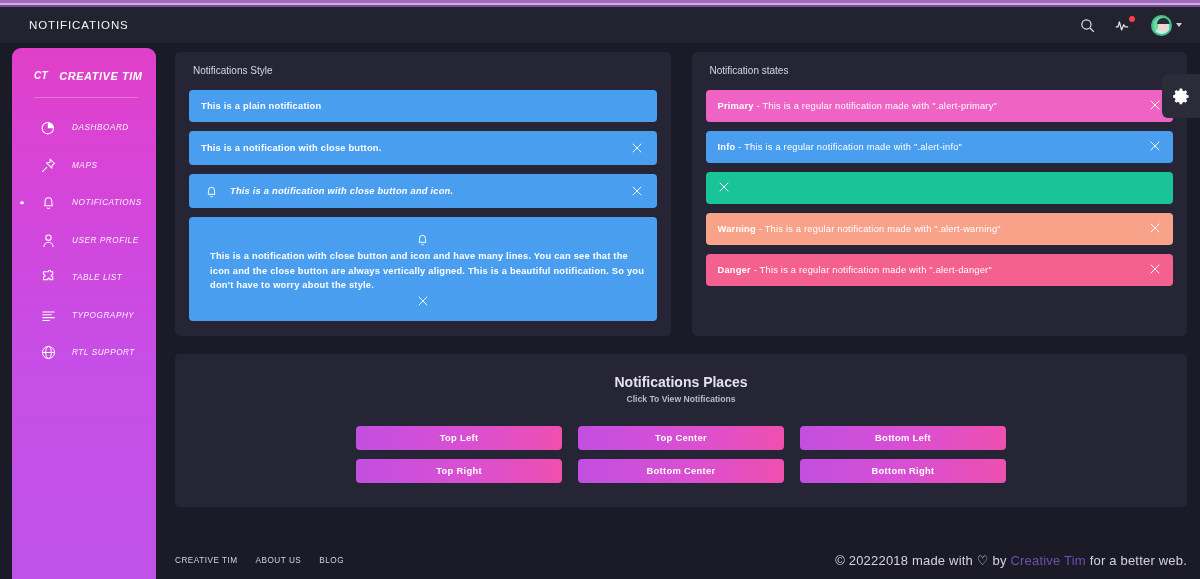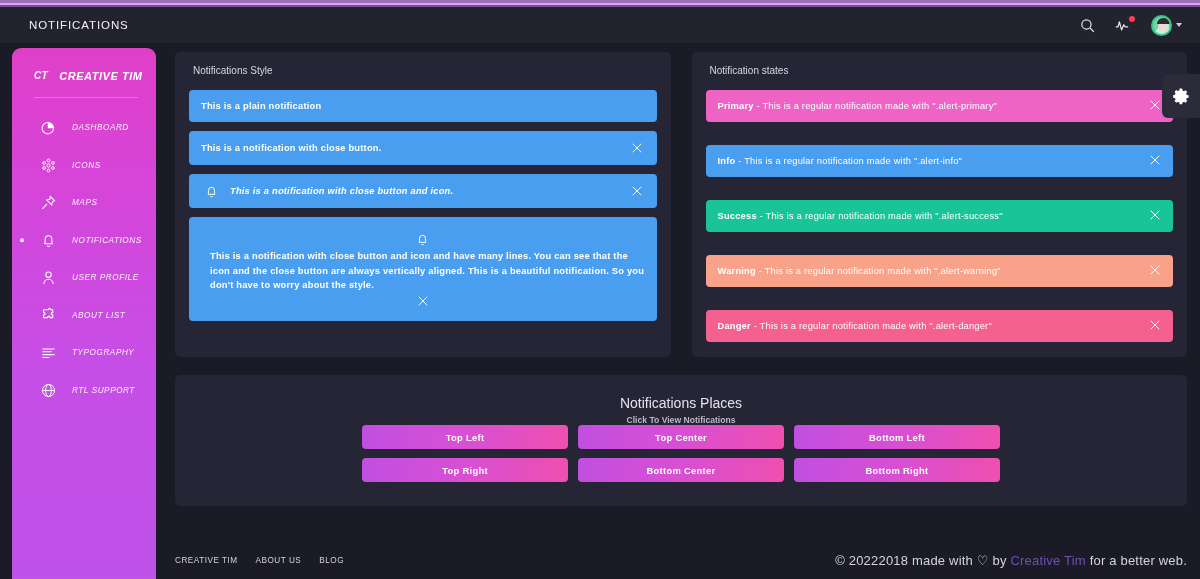--- a/index.html
+++ b/index.html
@@ -102,40 +102,40 @@
   .alert .a-close {
     flex: 0 0 16px; width: 16px; height: 16px; display: flex; align-items: center; justify-content: center;
     cursor: pointer; opacity: .92;
   }
   .alert .a-close svg { display: block; }
   .alert.with-icon .a-text { padding-left: 9px; }
   .alert.multiline { padding: 12px 12px; align-items: center; }
 
   
   .state-alert {
-    border-radius: 4px; padding: 9px 12px; margin-bottom: 23px;
+    border-radius: 4px; padding: 9px 12px; margin-bottom: 9px;
     display: flex; align-items: center; font-size: 9.3px; color: #fff; letter-spacing: .22px;
   }
   .state-alert:last-child { margin-bottom: 0; }
   .state-alert .s-text { flex: 1 1 auto; }
   .state-alert .s-text b { font-weight: 700; }
   .st-primary { background: #ef63c5; }
   .st-info    { background: #4a9ef0; }
   .st-success { background: #19c598; }
   .st-warning { background: #f9a28a; }
   .st-danger  { background: #f4608f; }
 
   
   .places-wrap { padding: 18px 13px 0 7px; }
   .places-card { background: #252536; border-radius: 5px; padding: 20px 18px 24px 18px; text-align: center; }
-  .places-title { color: #e4e2ec; font-size: 14px; font-weight: 400; }
+  .places-title { color: #e4e2ec; font-size: 14px; font-weight: 700; }
   .places-sub { color: #bcbac9; font-size: 8.6px; margin-top: 4px; font-weight: bold; }
   .places-grid {
-    display: grid; grid-template-columns: repeat(3, 206px);
-    gap: 9px 10px; justify-content: center;
+    margin-top: 22px; display: grid; grid-template-columns: repeat(3, 206px);
+    gap: 9px 16px; justify-content: center;
   }
   .place-btn {
     height: 24px; border-radius: 4px; border: none; cursor: pointer;
     background: linear-gradient(90deg,#c24fe0 0%, #d84fd4 50%, #ef4fb0 100%);
     color: #fff; font-size: 9.4px; font-weight: 700; letter-spacing: .3px;
     font-family: "Liberation Sans", sans-serif;
   }
 
   
   .footer {
@@ -209,34 +209,20 @@
           <span class="ic">
             <svg width="17" height="17" viewBox="0 0 24 24" fill="none" stroke="#fff" stroke-width="1.5">
               <circle cx="11" cy="13" r="8"></circle>
               <path d="M11 13V5a8 8 0 018 8h-8z" fill="#fff" stroke="none"></path>
             </svg>
           </span>
           <span class="nav-label">DASHBOARD</span>
         </div>
         <div class="nav-item">
           <span class="ic">
-            <svg width="17" height="17" viewBox="0 0 24 24" fill="none" stroke="#fff" stroke-width="1.4">
-              <circle cx="12" cy="12" r="2.3"></circle>
-              <circle cx="12" cy="5" r="2"></circle>
-              <circle cx="12" cy="19" r="2"></circle>
-              <circle cx="5.8" cy="8.5" r="2"></circle>
-              <circle cx="18.2" cy="8.5" r="2"></circle>
-              <circle cx="5.8" cy="15.5" r="2"></circle>
-              <circle cx="18.2" cy="15.5" r="2"></circle>
-            </svg>
-          </span>
-          <span class="nav-label">ICONS</span>
-        </div>
-        <div class="nav-item">
-          <span class="ic">
             <svg width="17" height="17" viewBox="0 0 24 24" fill="none" stroke="#fff" stroke-width="1.5" stroke-linecap="round">
               <path d="M14.5 3.5l6 6-3 1.5-1 4.5-7-7 4.5-1z"></path>
               <line x1="9.5" y1="14.5" x2="3.5" y2="20.5"></line>
             </svg>
           </span>
           <span class="nav-label">MAPS</span>
         </div>
         <div class="nav-item">
           <span class="active-dot"></span>
           <span class="ic">
@@ -255,21 +241,21 @@
             </svg>
           </span>
           <span class="nav-label">USER PROFILE</span>
         </div>
         <div class="nav-item">
           <span class="ic">
             <svg width="17" height="17" viewBox="0 0 24 24" fill="none" stroke="#fff" stroke-width="1.5" stroke-linejoin="round">
               <path d="M9 4h3a1.6 1.6 0 113 0h3v4a1.6 1.6 0 100 3v4h-4a1.6 1.6 0 10-3 0H5v-4a1.6 1.6 0 100-3V4z"></path>
             </svg>
           </span>
-          <span class="nav-label">ABOUT LIST</span>
+          <span class="nav-label">TABLE LIST</span>
         </div>
         <div class="nav-item">
           <span class="ic">
             <svg width="17" height="17" viewBox="0 0 24 24" fill="none" stroke="#fff" stroke-width="1.5" stroke-linecap="round">
               <line x1="4" y1="7" x2="20" y2="7"></line>
               <line x1="4" y1="11" x2="16" y2="11"></line>
               <line x1="4" y1="15" x2="20" y2="15"></line>
               <line x1="4" y1="19" x2="13" y2="19"></line>
             </svg>
           </span>
@@ -351,21 +337,20 @@
                 </svg></span>
             </div>
             <div class="state-alert st-info" style="background: rgb(74, 158, 240);">
               <span class="s-text"><b>Info</b><span> - This is a regular notification made with ".alert-info"</span></span>
               <span class="a-close"><svg width="12" height="12" viewBox="0 0 24 24" fill="none" stroke="#fff" stroke-width="2" stroke-linecap="round">
                   <line x1="4" y1="4" x2="20" y2="20"></line>
                   <line x1="20" y1="4" x2="4" y2="20"></line>
                 </svg></span>
             </div>
             <div class="state-alert st-success" style="background: rgb(25, 197, 152);">
-              <span class="s-text"><b>Success</b><span> - This is a regular notification made with ".alert-success"</span></span>
               <span class="a-close"><svg width="12" height="12" viewBox="0 0 24 24" fill="none" stroke="#fff" stroke-width="2" stroke-linecap="round">
                   <line x1="4" y1="4" x2="20" y2="20"></line>
                   <line x1="20" y1="4" x2="4" y2="20"></line>
                 </svg></span>
             </div>
             <div class="state-alert st-warning" style="background: rgb(249, 162, 138);">
               <span class="s-text"><b>Warning</b><span> - This is a regular notification made with ".alert-warning"</span></span>
               <span class="a-close"><svg width="12" height="12" viewBox="0 0 24 24" fill="none" stroke="#fff" stroke-width="2" stroke-linecap="round">
                   <line x1="4" y1="4" x2="20" y2="20"></line>
                   <line x1="20" y1="4" x2="4" y2="20"></line>

